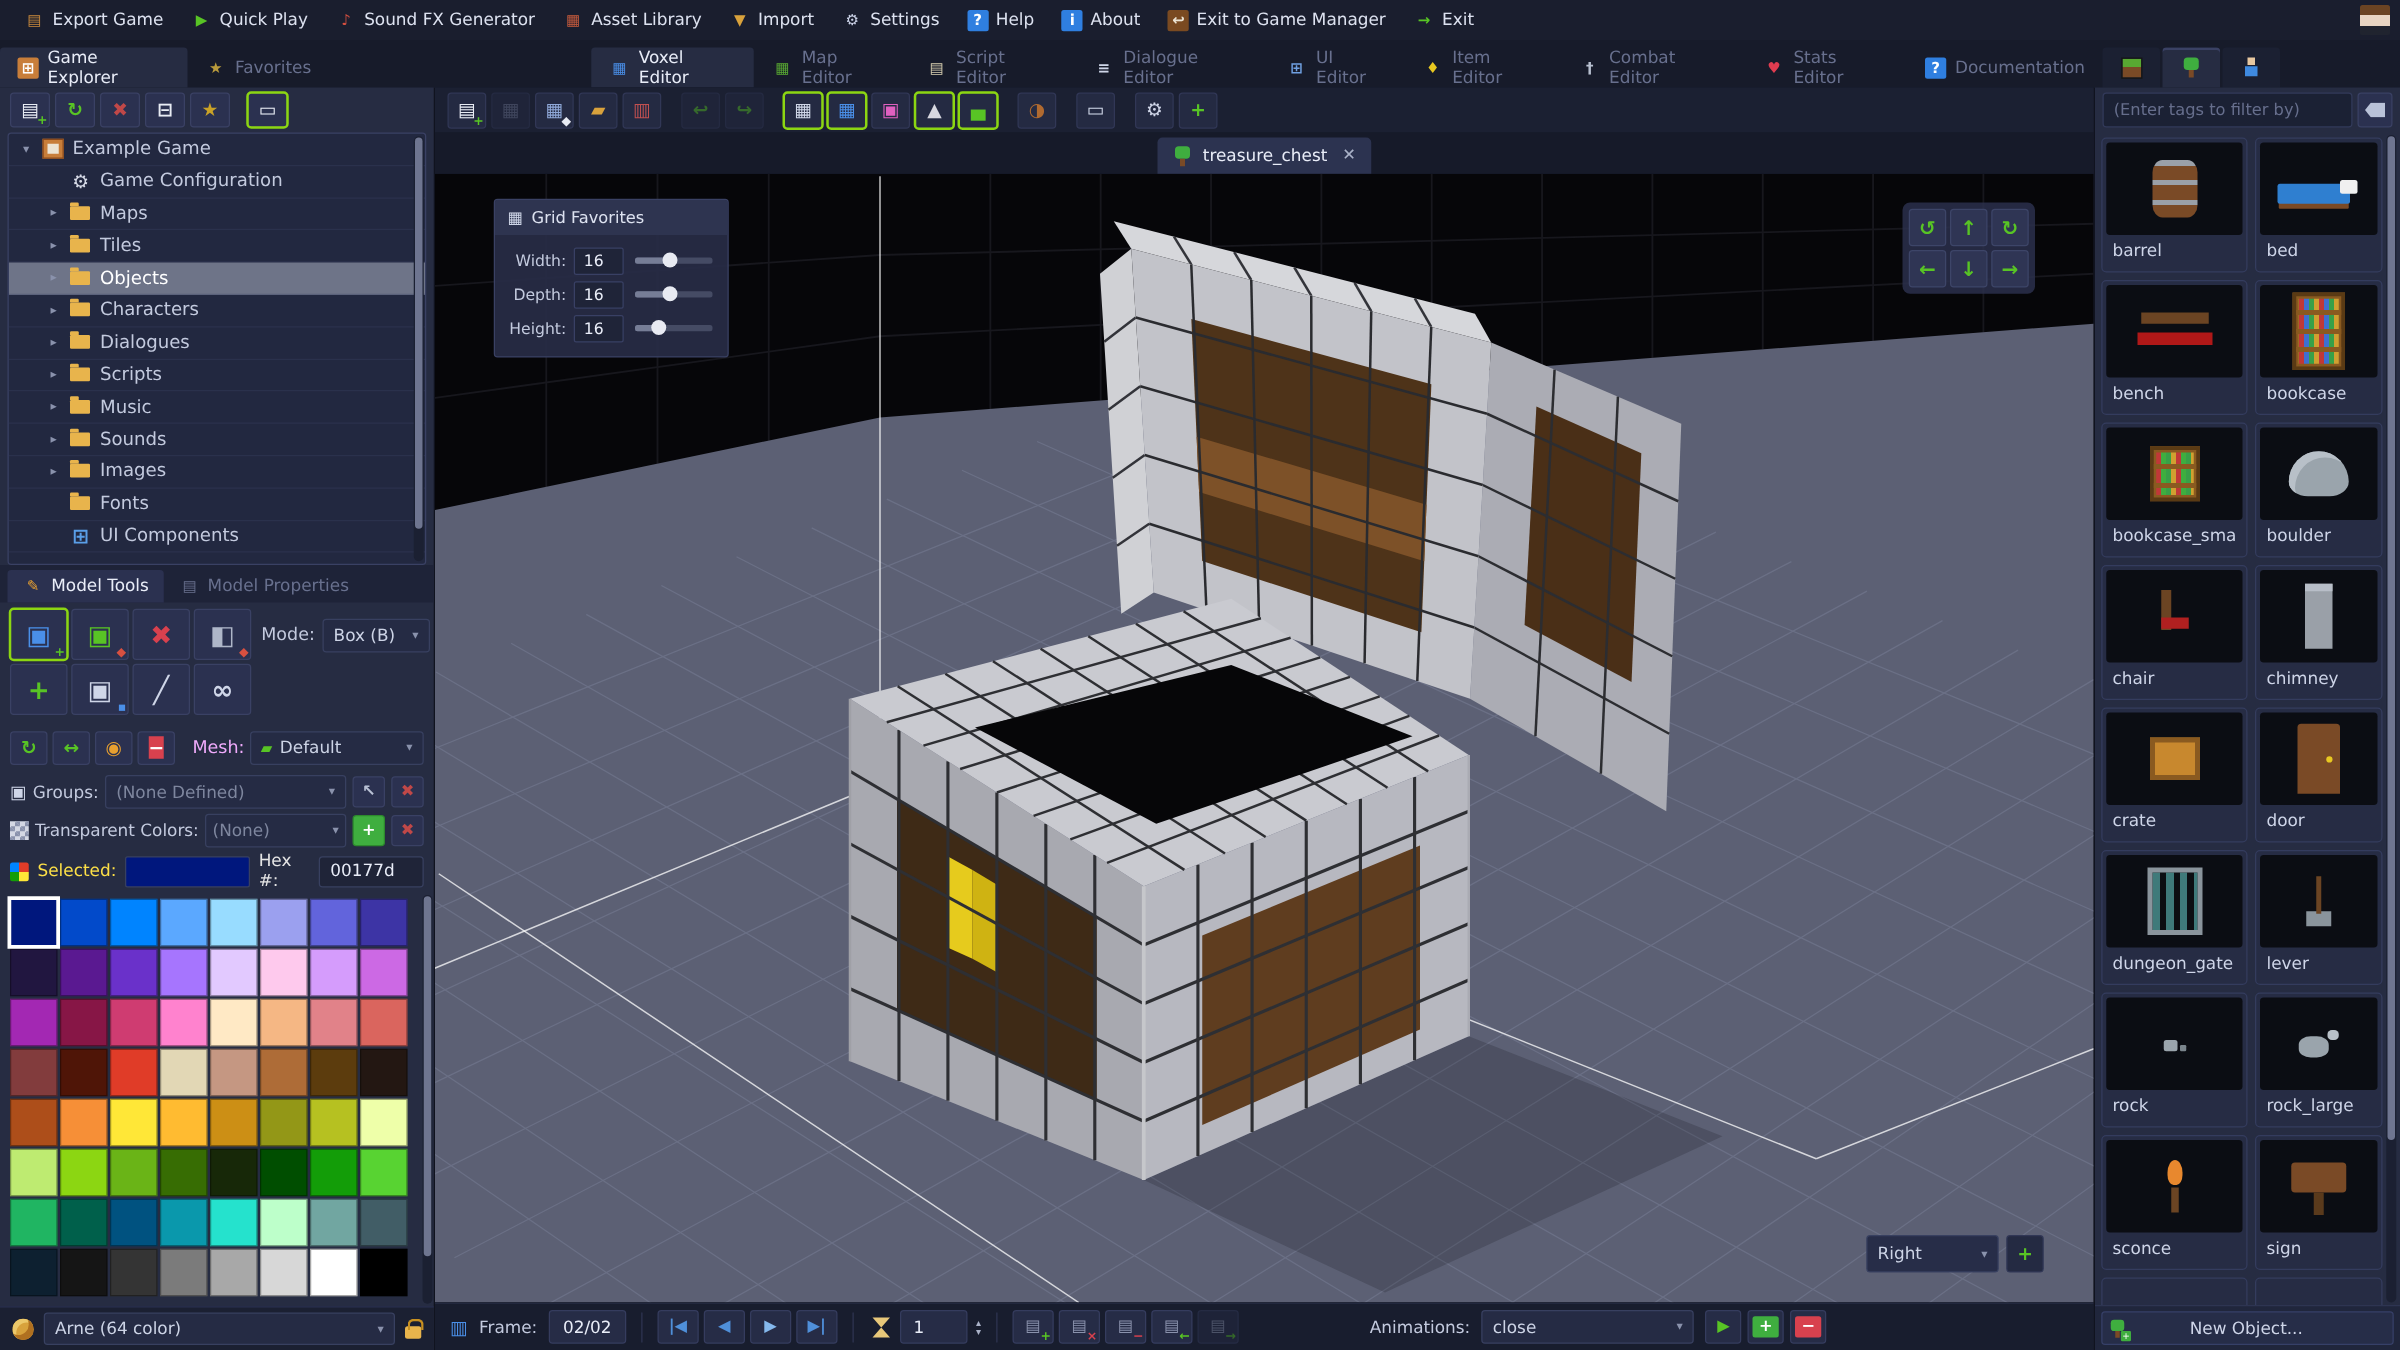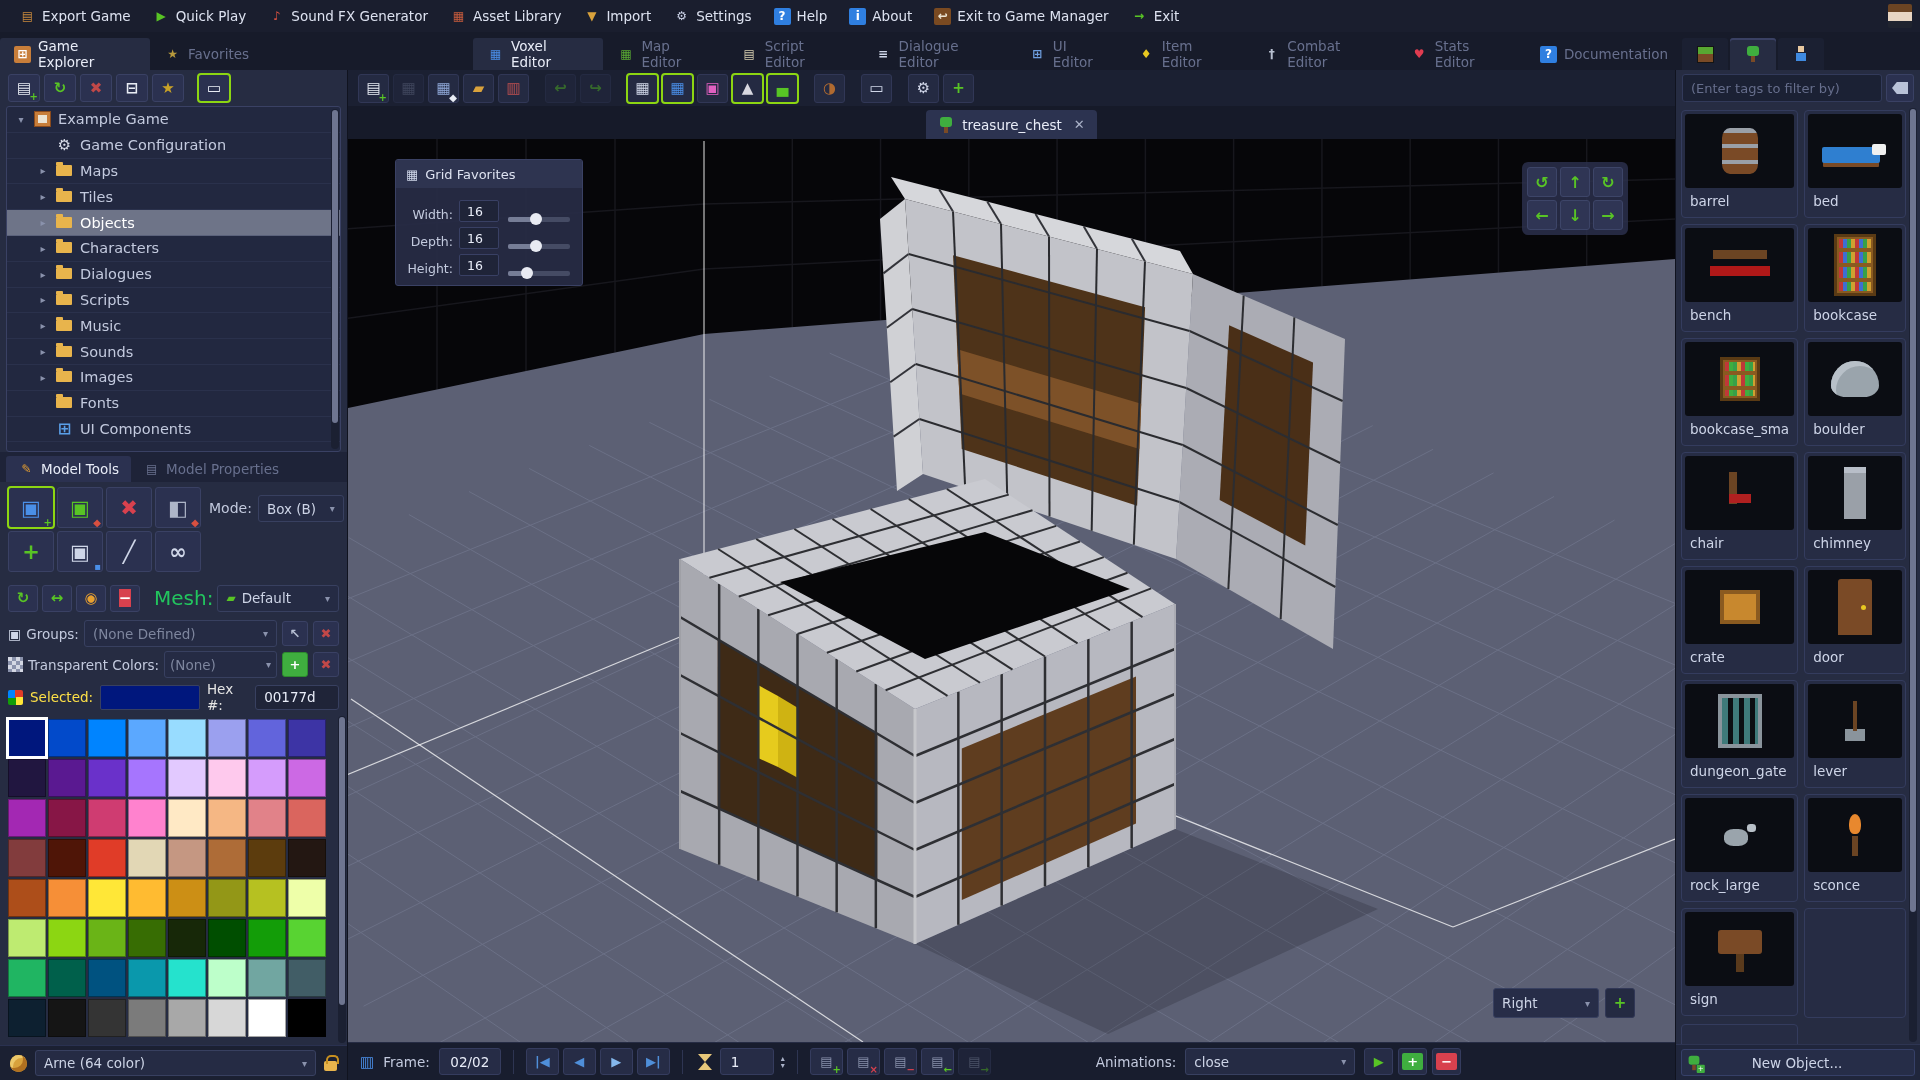--- a/index.html
+++ b/index.html
@@ -50,21 +50,21 @@
 .tools-area{height:96px;display:flex;padding:5px 8px;gap:8px;flex:0 0 auto}
 .tools-grid{display:grid;grid-template-columns:repeat(4,46px);grid-auto-rows:41px;gap:3px}
 .tool-btn{background:#2b3150;border:1px solid #3a4164;border-radius:3px;display:flex;align-items:center;justify-content:center;position:relative;font-size:21px;font-weight:bold}
 .tool-btn.on{outline:2px solid #8cd612;outline-offset:-1px}
 .mode-box{display:flex;align-items:flex-start;gap:6px;padding-top:8px}
 .mode-box .lbl{font-size:14px;color:#c3cade;margin-top:5px}
 .drop{height:27px;background:#252b44;border:1px solid #384060;border-radius:3px;display:flex;align-items:center;gap:6px;padding:0 8px;font-size:13.5px;color:#cdd4e6}
 .drop .caret{margin-left:auto;font-size:10px;color:#8a92ac}
 .small-row{height:40px;display:flex;align-items:center;gap:4px;padding:0 8px;flex:0 0 auto}
 .sbtn{width:30px;height:27px;background:#2b3150;border:1px solid #3a4164;border-radius:3px;display:flex;align-items:center;justify-content:center;font-size:15px;font-weight:bold}
-.small-row .lbl{font-size:20px;color:#22c55e;margin-left:10px}
+.small-row .lbl{font-size:14px;color:#f0abfc;margin-left:10px}
 .field-row{height:31px;display:flex;align-items:center;gap:5px;padding:0 8px;flex:0 0 auto}
 .field-row .lbl{font-size:13.5px;color:#c3cade;white-space:nowrap}
 .checker{width:15px;height:15px;background-image:linear-gradient(45deg,#8a92ac 25%,transparent 25%,transparent 75%,#8a92ac 75%),linear-gradient(45deg,#8a92ac 25%,#d4d8e4 25%,#d4d8e4 75%,#8a92ac 75%);background-size:8px 8px;background-position:0 0,4px 4px;flex:0 0 auto}
 .gicon{font-size:14px;color:#cfd6e8;flex:0 0 auto}
 .mini-btn{width:26px;height:25px;background:#2b3150;border:1px solid #3a4164;border-radius:3px;display:flex;align-items:center;justify-content:center;font-size:13px;font-weight:bold;flex:0 0 auto}
 .mini-btn.green{background:#3fae3f;color:#fff;border-color:#2d8a2d}
 .dim-text{color:#7e869e}
 .pal2{width:15px;height:15px;background:conic-gradient(#e03c28 0 25%,#ffe737 0 50%,#139d08 0 75%,#0084ff 0);border-radius:2px;flex:0 0 auto}
 .selected-row{height:34px;display:flex;align-items:center;gap:7px;padding:0 8px;flex:0 0 auto}
 .swatch-box{width:112px;height:25px;border:1px solid #384060;border-radius:2px}
@@ -90,21 +90,21 @@
 .close-x{font-size:13px;color:#aab2c8;font-weight:bold;margin-left:4px}
 .scene{flex:1;position:relative;min-height:0;overflow:hidden}
 .scene svg{position:absolute;inset:0;width:100%;height:100%}
 .tree-icon{position:relative;width:16px;height:16px;flex:0 0 auto}
 .tree-icon::before{content:"";position:absolute;left:2px;top:0;width:12px;height:10px;background:#3fae3f;border-radius:3px}
 .tree-icon::after{content:"";position:absolute;left:6px;top:10px;width:4px;height:6px;background:#7a4a26}
 
 .gridpanel{position:absolute;left:47px;top:20px;width:188px;background:rgba(40,45,70,.92);border:1px solid #3a4164;border-radius:3px;overflow:hidden}
 .gp-head{height:28px;background:#2e3450;display:flex;align-items:center;gap:7px;padding:0 10px;font-size:13px;color:#dde2f0}
 .gp-body{padding:7px 9px 9px}
-.gp-row{display:flex;align-items:flex-end;gap:6px;height:27px}
+.gp-row{display:flex;align-items:center;gap:6px;height:27px}
 .gp-row .lbl{width:48px;text-align:right;font-size:12.5px;color:#c3cade}
 .gp-val{width:40px;height:22px;background:#1f2438;border:1px solid #394064;border-radius:2px;display:flex;align-items:center;padding-left:7px;font-size:12.5px;color:#e9edf8}
 .slider{position:relative;width:62px;height:5px;background:#454b64;border-radius:2px;margin-left:3px}
 .slider .fill{position:absolute;left:0;top:0;bottom:0;background:#767d96;border-radius:2px}
 .slider .th{position:absolute;top:-4px;width:12px;height:12px;margin-left:-6px;border-radius:50%;background:#e8eaf2}
 
 .navpad{position:absolute;right:47px;top:23px;background:rgba(43,48,76,.85);border-radius:6px;padding:5px;display:grid;grid-template-columns:repeat(3,30px);grid-auto-rows:30px;gap:3px}
 .nbtn{background:#2f3554;border:1px solid #3d4568;border-radius:3px;display:flex;align-items:center;justify-content:center;font-size:16px;font-weight:bold;color:#58c425}
 
 .viewbox{position:absolute;right:40px;bottom:24px;display:flex;gap:6px}
@@ -1208,20 +1208,26 @@
               <div class="label">dungeon_gate</div>
             </div>
 
             <div class="card">
               <div class="thumb">
                 <span class="sprite sp-lever" style="--c1: #8a949c; --c2: #6b4423;"></span>
               </div>
               <div class="label">lever</div>
             </div>
 
+            <div class="card">
+              <div class="thumb">
+                <span class="sprite sp-rock" style="--c1: #9aa4ac; --c2: #7a848c;"></span>
+              </div>
+              <div class="label">rock</div>
+            </div>
 
             <div class="card">
               <div class="thumb">
                 <span class="sprite sp-rock-large" style="--c1: #9aa4ac; --c2: #b8c0c8;"></span>
               </div>
               <div class="label">rock_large</div>
             </div>
 
             <div class="card">
               <div class="thumb">

